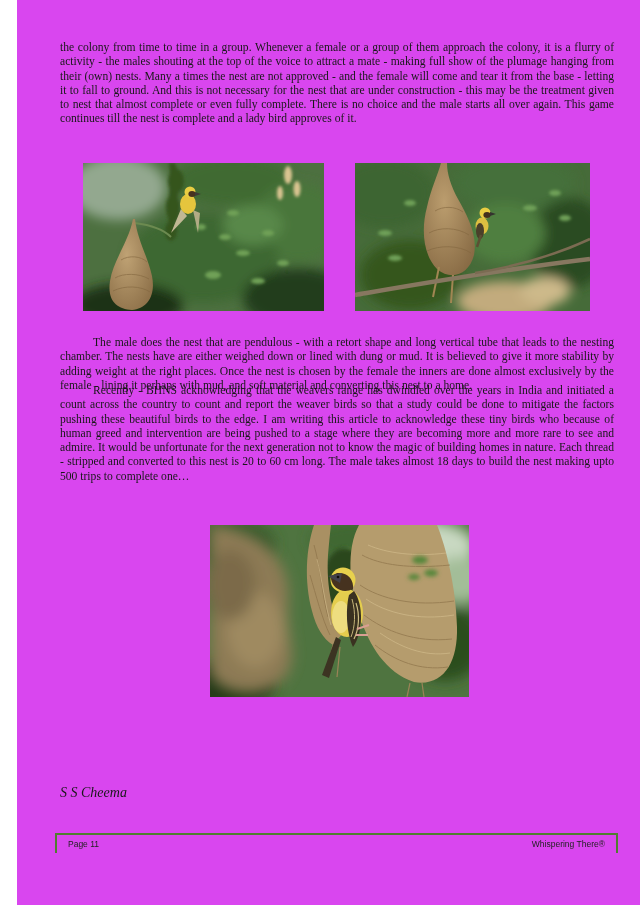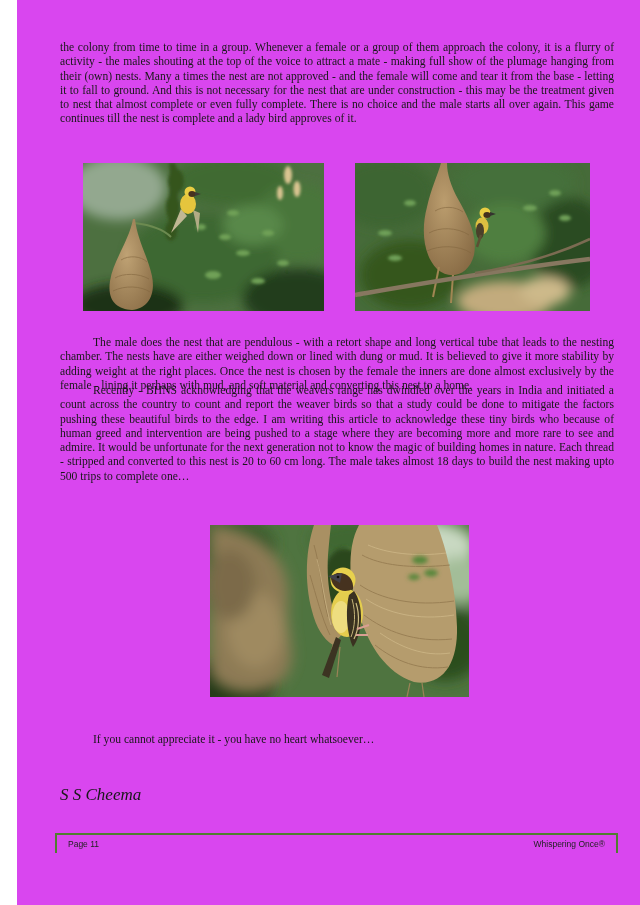--- a/index.html
+++ b/index.html
@@ -25,21 +25,21 @@
   #photoL{left:66px;top:163px;width:241px;height:148px;}
   #photoR{left:338px;top:163px;width:235px;height:148px;}
   #photoC{left:193px;top:525px;width:259px;height:172px;}
   .photo svg{display:block;width:100%;height:100%;}
   .quote{
     position:absolute;left:43px;top:733px;width:554px;
     font-size:11.6px;line-height:14.3px;margin:0;text-indent:33px;
   }
   .sig{
     position:absolute;left:43px;top:785px;
-    font-size:17px;font-style:italic;margin:0;
+    font-size:14px;font-style:italic;margin:0;
   }
   .footer{
     position:absolute;left:38px;top:833px;width:563px;height:20px;
     box-sizing:border-box;
     border-top:2px solid #4f7e2f;
     border-left:2px solid #4f7e2f;
     border-right:2px solid #4f7e2f;
     display:flex;justify-content:space-between;align-items:center;
     padding:8px 11px;
     font-family:"Liberation Sans", sans-serif;
@@ -243,22 +243,21 @@
         <path d="M146,110 L158,110" stroke="#d99f92" stroke-width="2"></path>
       </g>
       <g fill="#55863b" filter="url(#Cb2)">
         <ellipse cx="210" cy="35" rx="8" ry="4"></ellipse>
           <ellipse cx="221" cy="48" rx="7" ry="3.5"></ellipse>
           <ellipse cx="204" cy="52" rx="6" ry="3"></ellipse>
       </g>
     </svg>
   </figure>
 
-  <p class="quote">If you cannot appreciate it - you have no heart whatsoever…</p>
 
   <p class="sig">S S Cheema</p>
 
   <div class="footer">
     <span>Page 11</span>
-    <span>Whispering Once®</span>
+    <span>Whispering There®</span>
   </div>
 
 </div>
 
 </body></html>

